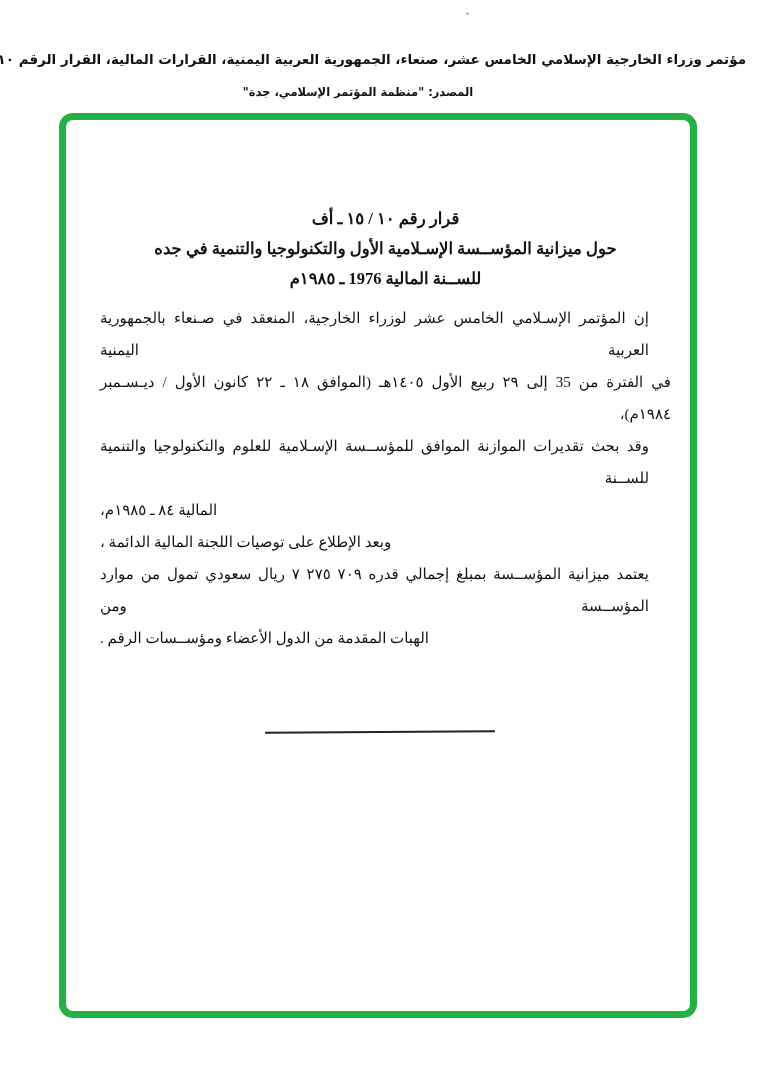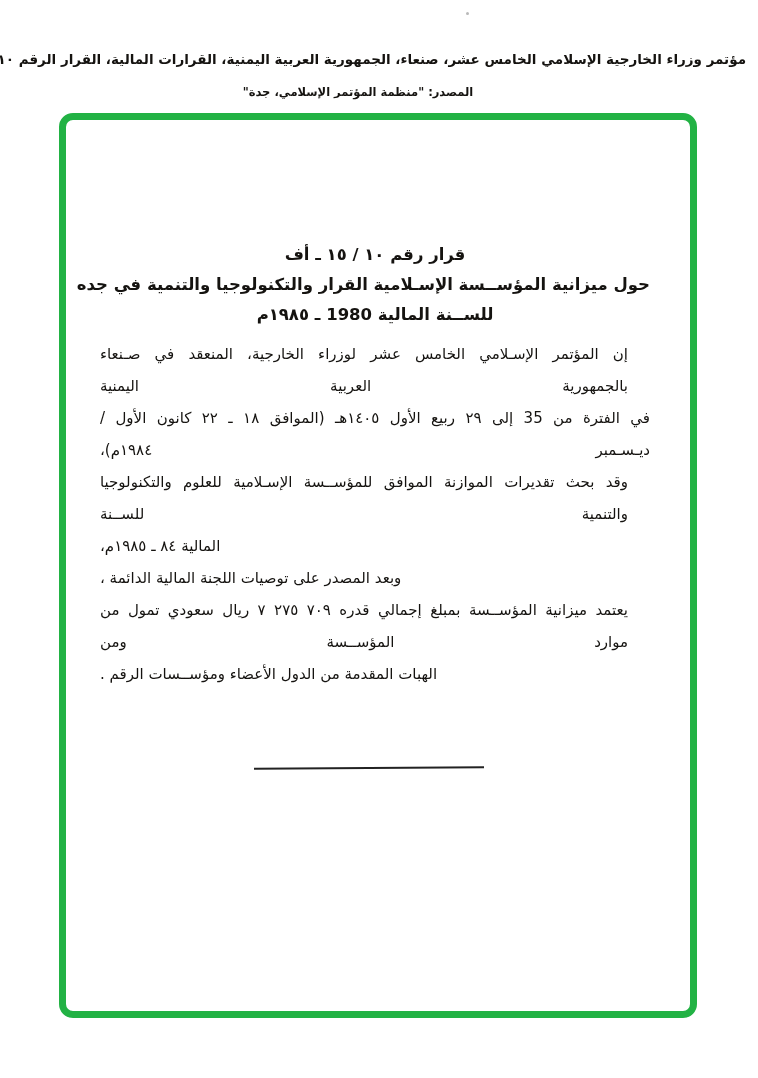--- a/index.html
+++ b/index.html
@@ -61,24 +61,25 @@
     height: 905px;
     box-sizing: border-box;
     border: 7px solid #22b244;
     border-radius: 14px;
     background: #ffffff;
   }
 
   .doc-content {
     position: absolute;
     left: 34px;
-    right: 40px;
+    right: 19px;
     top: 0;
     direction: rtl;
-    padding-top: 120px;
+    padding-top: 84px;
+    font-family: Liberation Serif, serif;
   }
 
   .doc-title {
     text-align: center;
     font-weight: bold;
     font-size: 16.5px;
     line-height: 30px;
   }
   .doc-title .t-line { white-space: nowrap; }
 
@@ -121,30 +122,30 @@
 <div class="header">
   <div class="header-line1">مؤتمر وزراء الخارجية الإسلامي الخامس عشر، صنعاء، الجمهورية العربية اليمنية، القرارات المالية، القرار الرقم ١٥/١٠- أف</div>
   <div class="header-line2">المصدر:  "منظمة المؤتمر الإسلامي، جدة"</div>
 </div>
 
 <div class="doc-frame" style="border-color: rgb(34, 178, 68);">
   <div class="doc-content">
 
     <div class="doc-title">
       <div class="t-line">قرار رقم ١٠ / ١٥ ـ أف</div>
-      <div class="t-line">حول ميزانية المؤســسة الإسـلامية القرار والتكنولوجيا والتنمية في جده</div>
-      <div class="t-line">للســنة المالية 1980 ـ ١٩٨٥م</div>
+      <div class="t-line">حول ميزانية المؤســسة الإسـلامية الأول والتكنولوجيا والتنمية في جده</div>
+      <div class="t-line">للســنة المالية 1976 ـ ١٩٨٥م</div>
     </div>
 
     <div class="doc-body">
       <div class="b-line justify indent">إن المؤتمر الإسـلامي الخامس عشر لوزراء الخارجية، المنعقد في صـنعاء بالجمهورية العربية اليمنية</div>
       <div class="b-line justify">في الفترة من 35 إلى ٢٩ ربيع الأول ١٤٠٥هـ (الموافق ١٨ ـ ٢٢ كانون الأول / ديـسـمبر ١٩٨٤م)،</div>
       <div class="b-line justify indent">وقد بحث تقديرات الموازنة الموافق للمؤســسة الإسـلامية للعلوم والتكنولوجيا والتنمية للســنة</div>
       <div class="b-line">المالية ٨٤ ـ ١٩٨٥م،</div>
-      <div class="b-line indent">وبعد المصدر على توصيات اللجنة المالية الدائمة ،</div>
+      <div class="b-line indent">وبعد الإطلاع على توصيات اللجنة المالية الدائمة ،</div>
       <div class="b-line justify indent">يعتمد ميزانية المؤســسة بمبلغ إجمالي قدره ٧٠٩ ٢٧٥ ٧ ريال سعودي تمول من موارد المؤســسة ومن</div>
       <div class="b-line">الهبات المقدمة من الدول الأعضاء ومؤســسات الرقم .</div>
     </div>
 
     <hr class="divider-rule">
 
   </div>
 </div>
 
 </body></html>

